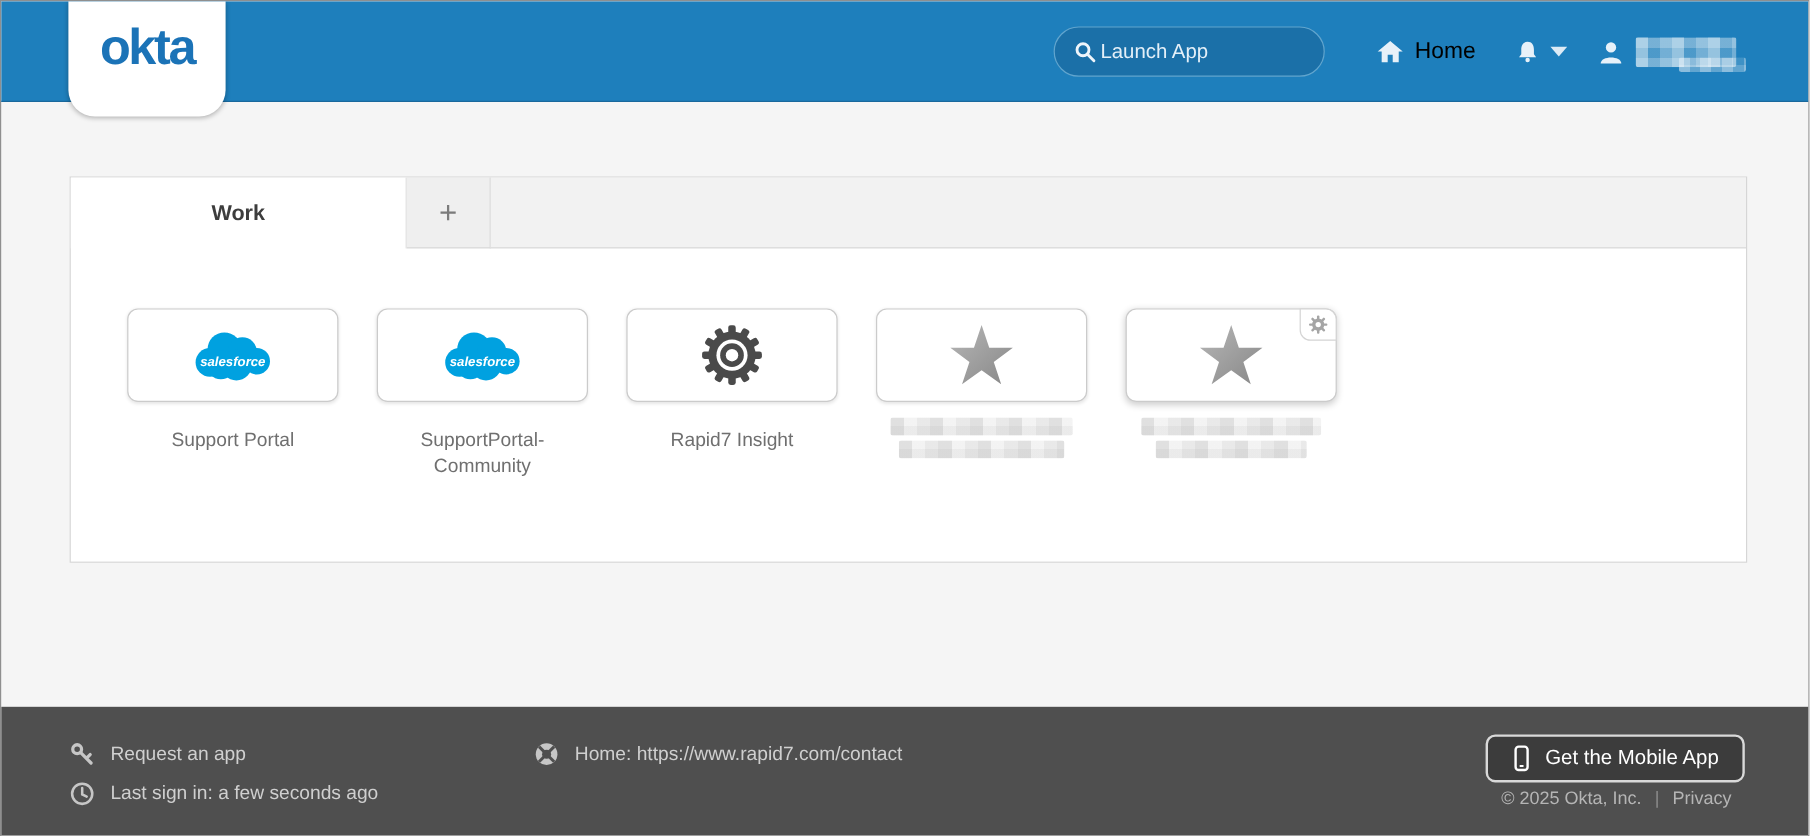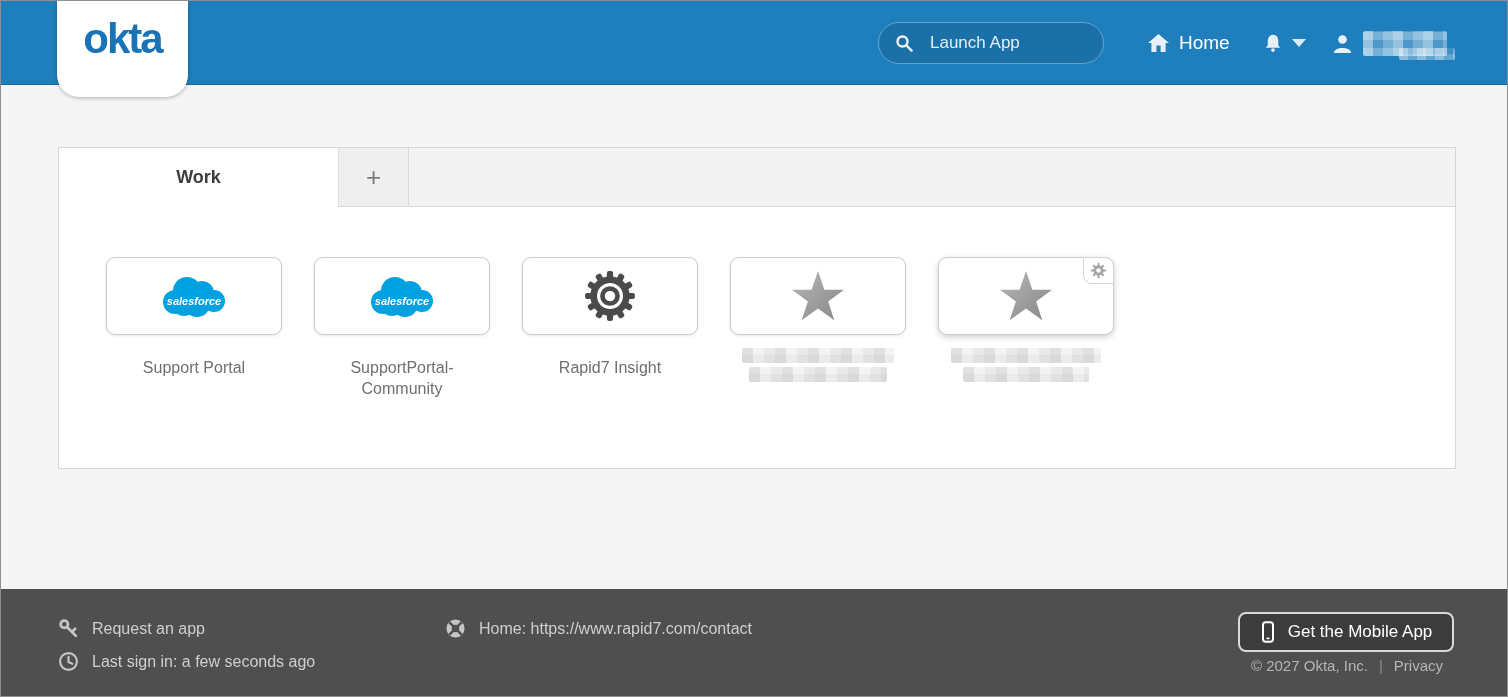--- a/index.html
+++ b/index.html
@@ -19,31 +19,31 @@
     box-shadow:0 1px 4px rgba(0,0,0,.28); z-index:6;
     display:flex; justify-content:center; cursor:pointer;
   }
   .logo-text{
     margin-top:14px; font-size:42px; font-weight:bold; color:#1b73b7;
     letter-spacing:-2px;
   }
   .search{
     position:absolute; left:877px; top:21px; width:226px; height:42px;
     border-radius:21px; background:#1b70a8; border:1px solid #61a5ce;
-    display:flex; align-items:center; gap:16px; padding-left:16px;
+    display:flex; align-items:center; gap:3px; padding-left:16px;
   }
   .search input{
     background:transparent; border:none; outline:none; color:#eef5fb;
     font-size:17px; width:160px; font-family:"Liberation Sans",sans-serif;
   }
   .search input::placeholder{ color:#e3eff8; opacity:1; }
   .home{
     position:absolute; left:1146px; top:0; height:84px;
     display:flex; align-items:center; gap:9px;
-    color:#ffffff; font-size:19px; cursor:pointer;
+    color:#000000; font-size:19px; cursor:pointer;
   }
   .notif{
     position:absolute; left:1261px; top:0; height:84px;
     display:flex; align-items:center; gap:8px; cursor:pointer;
   }
   .caret-down{
     width:0; height:0; border-left:7px solid transparent;
     border-right:7px solid transparent; border-top:8px solid #dcebf6;
   }
   .userarea{
@@ -356,19 +356,19 @@
       <span>
         <svg width="16" height="24" viewBox="0 0 16 22">
           <rect x="3" y="1.2" width="10" height="19.5" rx="2.6" fill="none" stroke="#fff" stroke-width="2"></rect>
           <line x1="6.4" y1="17.4" x2="9.6" y2="17.4" stroke="#fff" stroke-width="1.6"></line>
         </svg>
       </span>
       <span>Get the Mobile App</span>
     </div>
 
     <div class="copyright">
-      <span>© 2027 Okta, Inc.</span>
+      <span>© 2025 Okta, Inc.</span>
       <span class="copy-div">|</span>
       <span class="privacy">Privacy</span>
     </div>
 
   </div>
 </div>
 
 </body></html>

